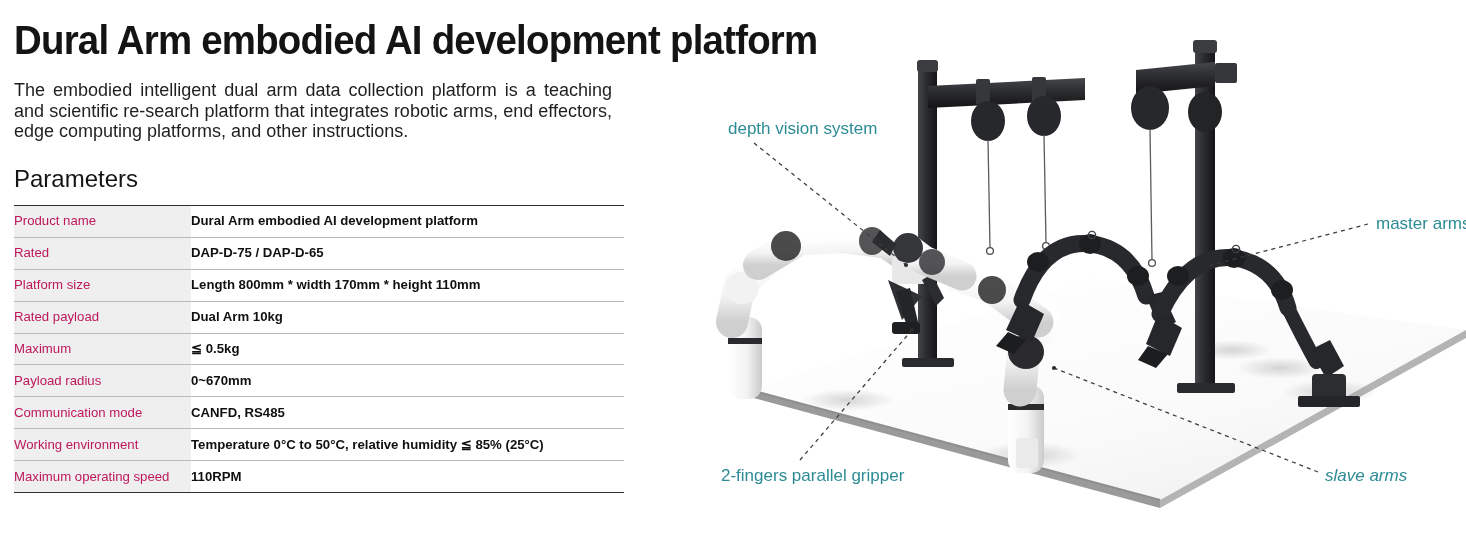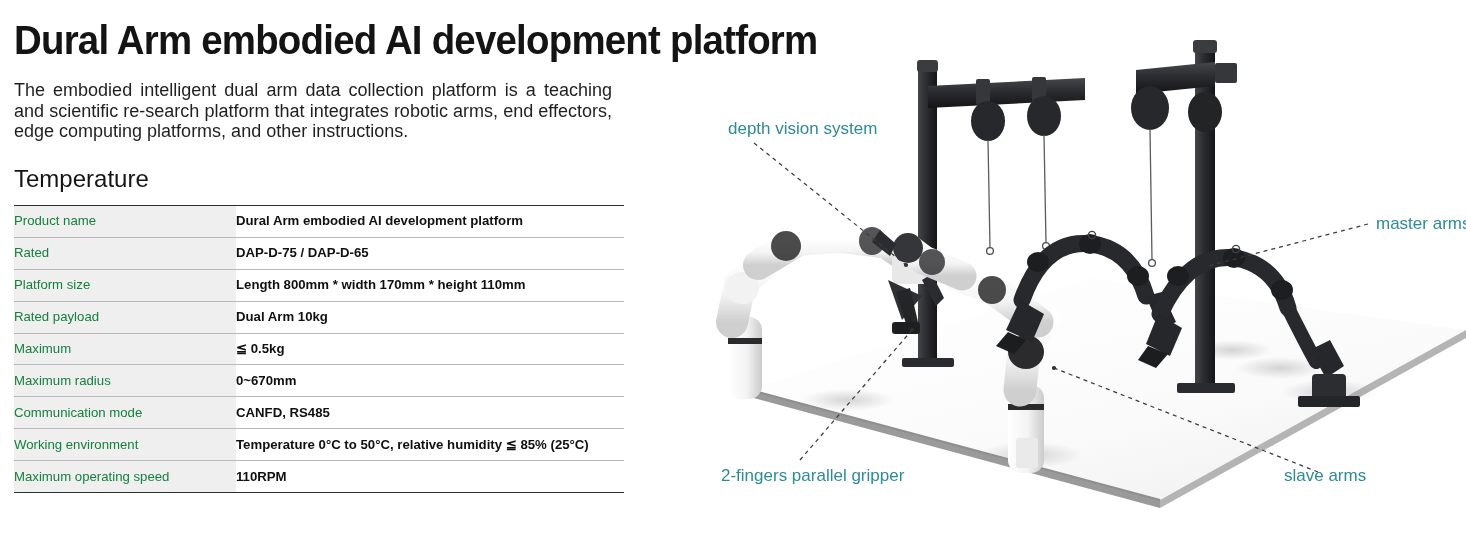--- a/index.html
+++ b/index.html
@@ -78,23 +78,23 @@
   table.params tr { height: 31.9px; }
   table.params td {
     border-bottom: 0.9px solid #b9b9b9;
     vertical-align: middle;
     font-size: 13.2px;
     line-height: 16px;
     padding: 0;
   }
   table.params tr:last-child td { border-bottom: none; }
   td.key {
-    width: 222px;
+    width: 177px;
     background: #efefef;
-    color: #15803d;
+    color: #be185d;
     font-weight: 400;
     padding-left: 14px;
   }
   td.val {
     background: #ffffff;
     color: #101010;
     font-weight: 700;
     padding-left: 63px;
   }
 
@@ -112,34 +112,34 @@
   .callout-label {
     position: absolute;
     font-size: 17px;
     line-height: 16px;
     color: #2d8b95;
     white-space: nowrap;
   }
   #label-depth-vision  { left: 88px;  top: 121px; }
   #label-master-arms   { left: 736px; top: 216px; }
   #label-gripper       { left: 81px;  top: 468px; }
-  #label-slave-arms    { left: 644px; top: 468px; }
+  #label-slave-arms    { left: 685px; top: 468px; font-style: italic; }
 </style>
 </head>
 <body>
 
 <div id="page">
 
   <div id="left-col">
 
     <h1 id="page-title">Dural Arm embodied AI development platform</h1>
 
     <p id="intro-paragraph">The embodied intelligent dual arm data collection platform is a teaching and scientific re-search platform that integrates robotic arms, end effectors, edge computing platforms, and other instructions.</p>
 
-    <h2 id="parameters-heading">Temperature</h2>
+    <h2 id="parameters-heading">Parameters</h2>
 
     <div id="params-table-wrap">
       <table class="params">
         <tbody id="params-tbody">
             <tr>
               <td class="key">Product name</td>
               <td class="val">Dural Arm embodied AI development platform</td>
             </tr>
             <tr>
               <td class="key">Rated</td>
@@ -151,21 +151,21 @@
             </tr>
             <tr>
               <td class="key">Rated payload</td>
               <td class="val">Dual Arm 10kg</td>
             </tr>
             <tr>
               <td class="key">Maximum</td>
               <td class="val">≦ 0.5kg</td>
             </tr>
             <tr>
-              <td class="key">Maximum radius</td>
+              <td class="key">Payload radius</td>
               <td class="val">0~670mm</td>
             </tr>
             <tr>
               <td class="key">Communication mode</td>
               <td class="val">CANFD, RS485</td>
             </tr>
             <tr>
               <td class="key">Working environment</td>
               <td class="val">Temperature 0°C to 50°C, relative humidity ≦ 85% (25°C)</td>
             </tr>

